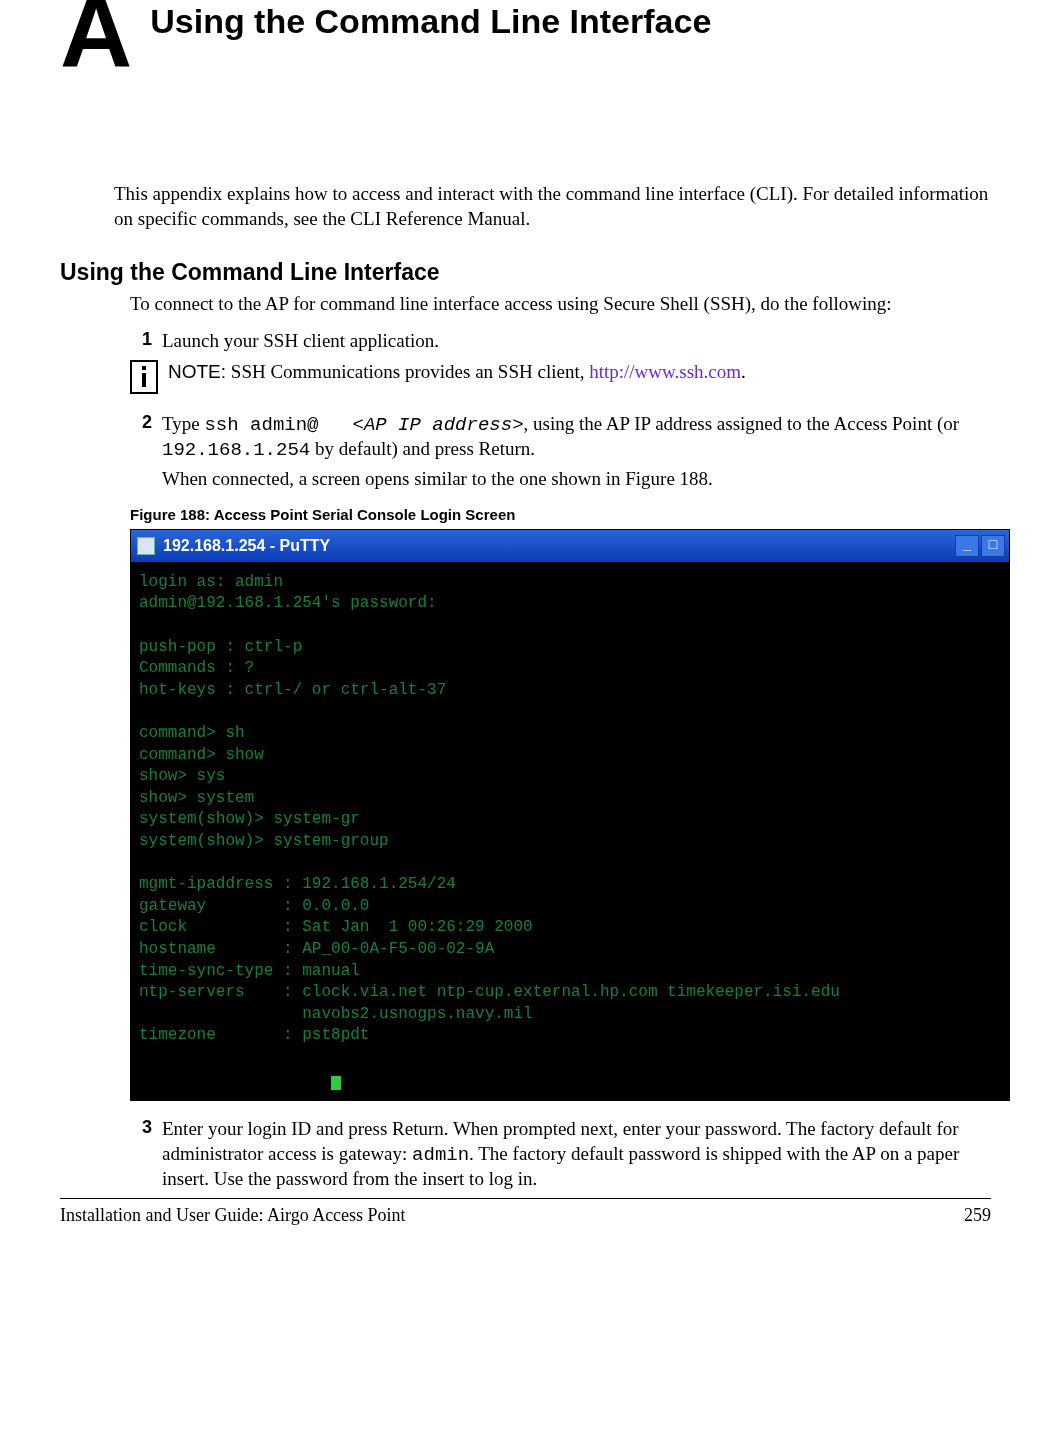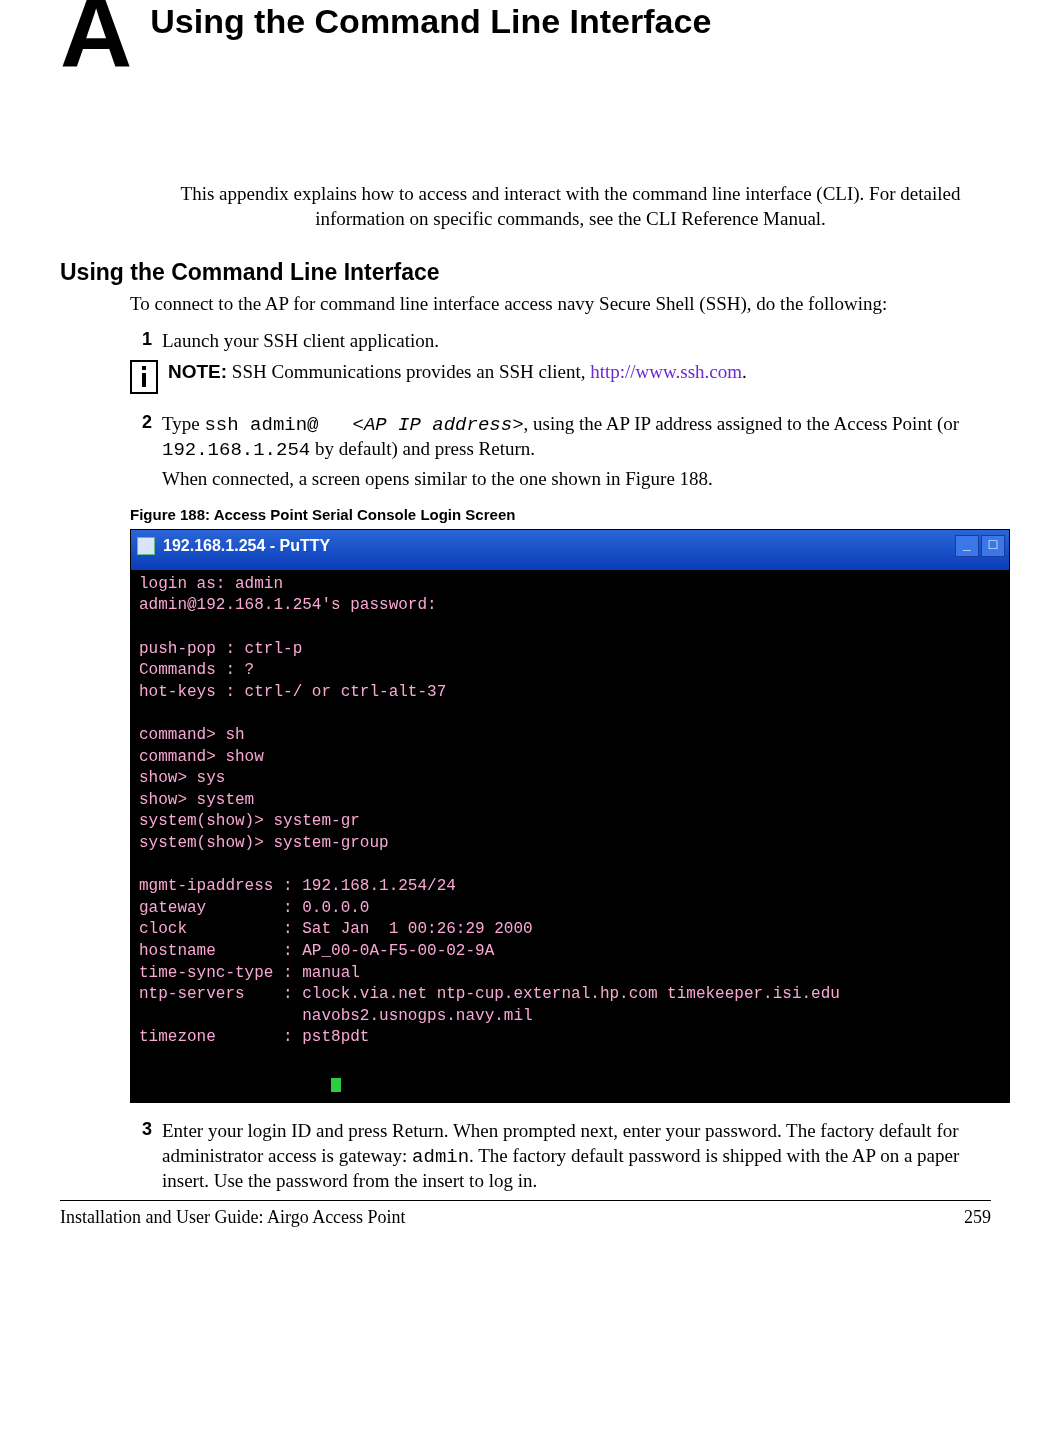--- a/index.html
+++ b/index.html
@@ -29,23 +29,22 @@
   }
   .appendix-title {
     font-family: Arial, Helvetica, sans-serif;
     font-weight: bold;
     font-size: 34px;
     margin-top: 2px;
   }
   .intro {
     font-size: 19px;
     line-height: 1.3;
-    margin-left: 90px;
+    margin-left: 54px;
     margin-bottom: 28px;
-    text-align: center;
   }
   .section-heading {
     font-family: Arial, Helvetica, sans-serif;
     font-weight: bold;
     font-size: 23px;
     margin-bottom: 6px;
   }
   .section-intro {
     font-size: 19px;
     line-height: 1.3;
@@ -76,21 +75,21 @@
     display: flex;
     align-items: flex-start;
     margin: 4px 0 18px 0;
   }
   .note-text {
     font-size: 19px;
     line-height: 1.3;
   }
   .note-text .label {
     font-family: Arial, Helvetica, sans-serif;
-    font-weight: bold;
+    font-weight: normal;
   }
   .link { color: #6d28d9; }
   .code { font-family: "Courier New", Courier, monospace; text-align: center; }
   .italic-code { font-family: "Courier New", Courier, monospace; font-style: italic; padding-left: 34px; }
   .fig-caption {
     font-family: Arial, Helvetica, sans-serif;
     font-weight: bold;
     font-size: 15px;
     margin: 14px 0 6px 70px;
   }
@@ -101,41 +100,41 @@
     background: #000;
     box-sizing: border-box;
   }
   .titlebar {
     background: linear-gradient(to bottom, #2a66d8, #0a3cb8);
     color: #fff;
     display: flex;
     align-items: center;
     justify-content: space-between;
     height: 32px;
-    padding: 0 4px 8px 6px;
+    padding: 0 4px 0 6px;
     font-family: Tahoma, Arial, sans-serif;
     font-weight: bold;
     font-size: 16px;
   }
   .titlebar-left { display: flex; align-items: center; gap: 8px; }
   .app-icon {
     width: 16px; height: 16px; background: #d8e4f8; border:1px solid #6b8; display:inline-block;
   }
   .win-buttons { display: flex; gap: 2px; }
   .win-btn {
     width: 22px; height: 20px; background: #3a78e8; border:1px solid #1a3ca0; color:#fff;
     font-family: Arial; font-size:14px; line-height:16px; text-align:center; font-weight:bold;
   }
   .terminal-body {
     background: #000;
-    color: #f9a8d4;
+    color: #15803d;
     font-family: "Courier New", Courier, monospace;
     font-size: 16px;
     line-height: 1.35;
-    padding: 4px 8px 10px 8px;
+    padding: 10px 8px 10px 8px;
     white-space: pre;
   }
   .cursor {
     display:inline-block; width:10px; height:14px; background:#2ecc40; vertical-align:bottom;
   }
   .footer {
     border-top: 1px solid #000;
     padding-top: 6px;
     display: flex;
     justify-content: space-between;
@@ -155,21 +154,21 @@
 <div class="page">
 
   <div class="appendix-header">
     <div class="appendix-letter">A</div>
     <div class="appendix-title">Using the Command Line Interface</div>
   </div>
 
   <div class="intro">This appendix explains how to access and interact with the command line interface (CLI). For detailed information on specific commands, see the CLI Reference Manual.</div>
 
   <div class="section-heading">Using the Command Line Interface</div>
-  <div class="section-intro">To connect to the AP for command line interface access navy Secure Shell (SSH), do the following:</div>
+  <div class="section-intro">To connect to the AP for command line interface access using Secure Shell (SSH), do the following:</div>
 
   <div class="steps">
 
     <div class="step">
       <div class="step-num">1</div>
       <div class="step-body">Launch your SSH client application.</div>
     </div>
 
     <div class="note-row">
       <div class="i-icon">

